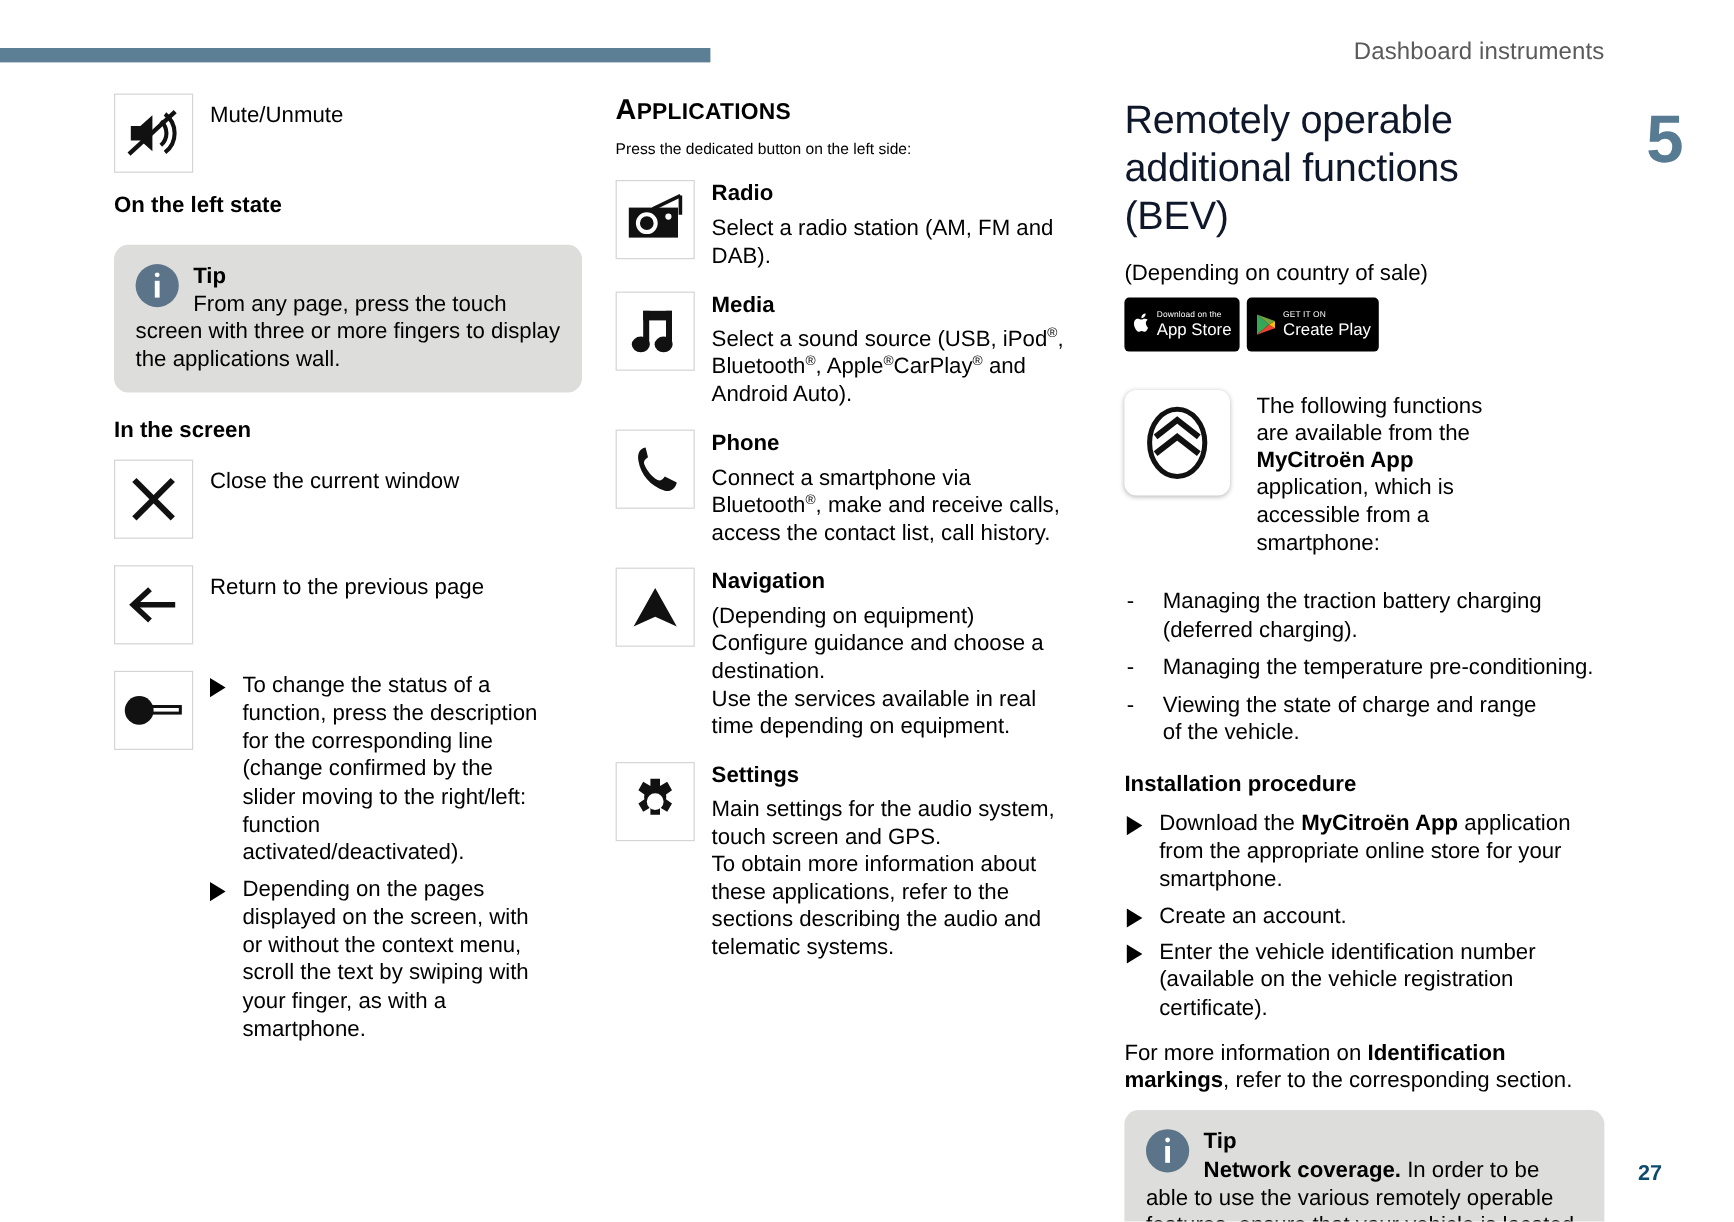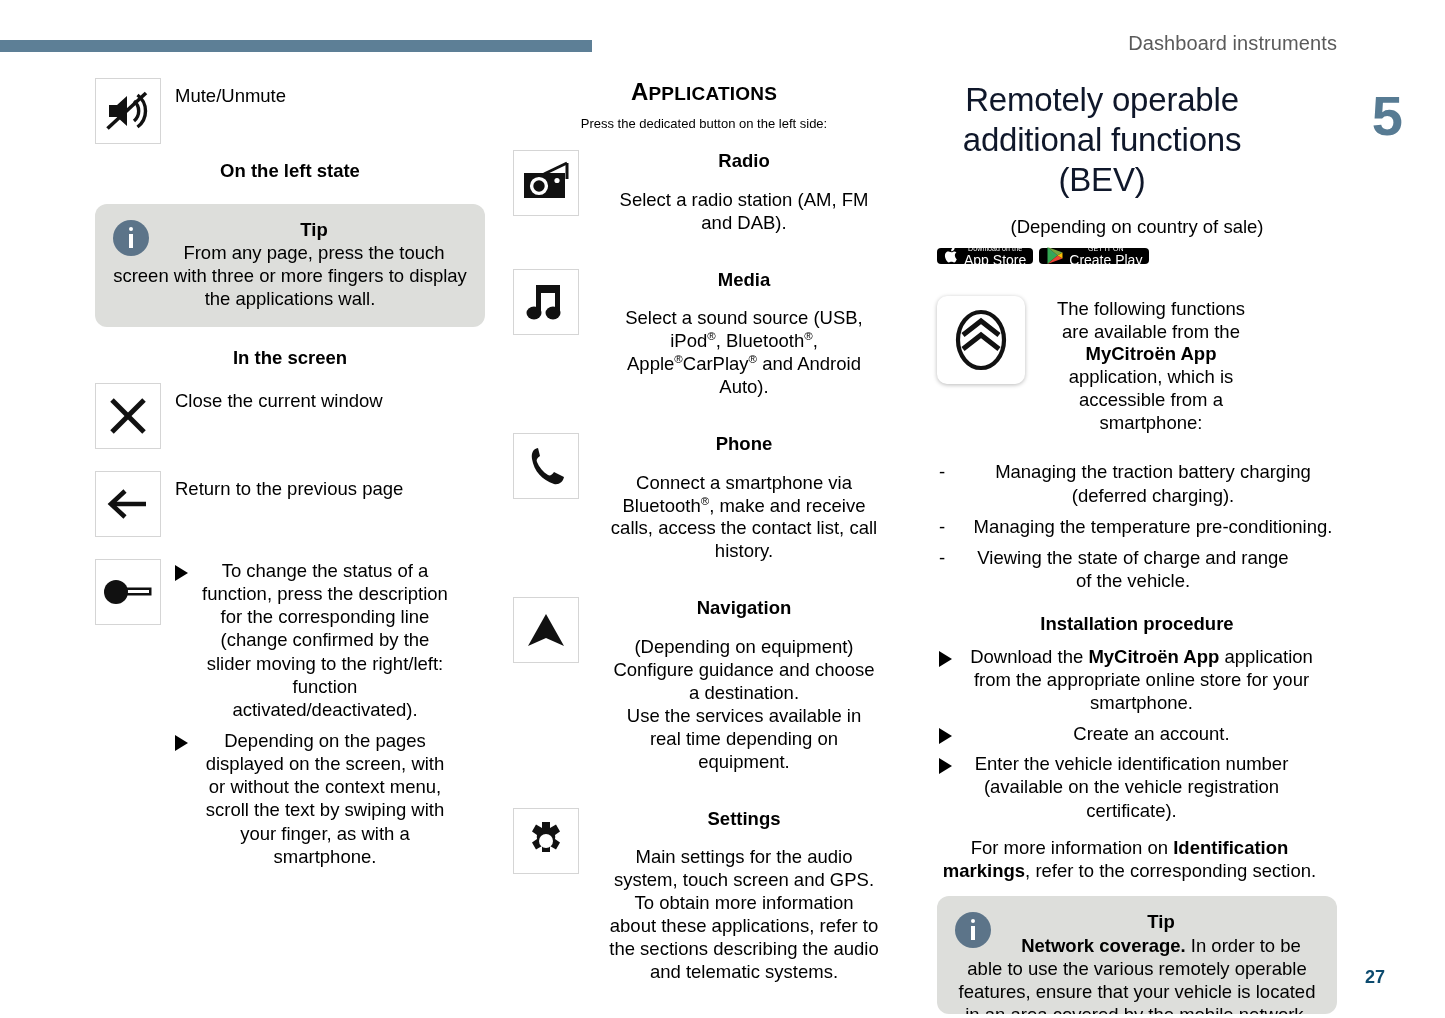--- a/index.html
+++ b/index.html
@@ -41,21 +41,20 @@
     right: 60px; bottom: 30px;
     font-size: 18px;
     font-weight: bold;
     color: #0c4a6e;
   }
 
   
   .col {
     position: absolute;
     top: 78px;
-    text-align: center;
   }
   .col-1 { left: 95px;  width: 390px; }
   .col-2 { left: 513px; width: 382px; }
   .col-3 { left: 937px; width: 400px; }
 
   
   .icon-row {
     display: flex;
     align-items: flex-start;
     margin-bottom: 14px;
@@ -78,21 +77,21 @@
   }
   .row-title {
     font-weight: bold;
     font-size: 18.5px;
     line-height: 1.22;
     margin: 0 0 6px 0;
   }
   .row-desc {
     font-size: 18.5px;
     line-height: 1.24;
-    margin: 16px;
+    margin: 0;
   }
 
   h3.subhead {
     font-size: 18.5px;
     font-weight: bold;
     margin: 16px 0 14px 0;
   }
 
   
   .section-smallcaps {
@@ -119,21 +118,21 @@
     letter-spacing: -0.2px;
   }
   .depending {
     font-size: 18.5px;
     margin: 0 0 10px 0;
   }
 
   
   .badges { display: flex; gap: 6px; margin-bottom: 32px; }
   .badge {
-    height: 16px;
+    height: 45px;
     background: #000;
     border-radius: 4px;
     display: flex;
     align-items: center;
     padding: 0 7px;
     gap: 5px;
   }
   .badge .b-lines { display: flex; flex-direction: column; line-height: 1; }
   .badge .b-small {
     color: #fff; font-size: 7px; letter-spacing: 0.1px;

